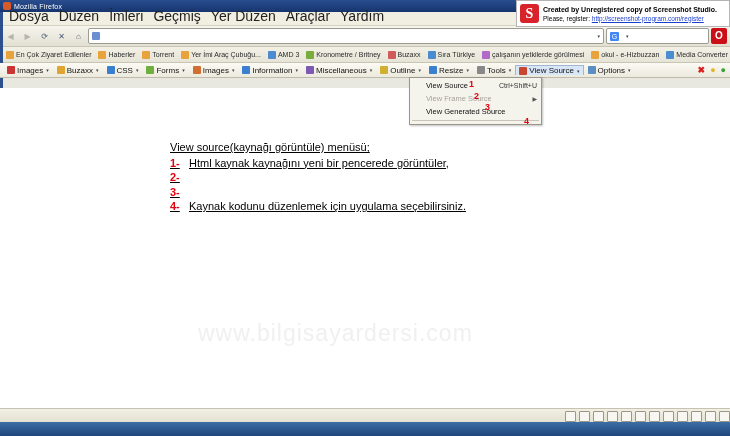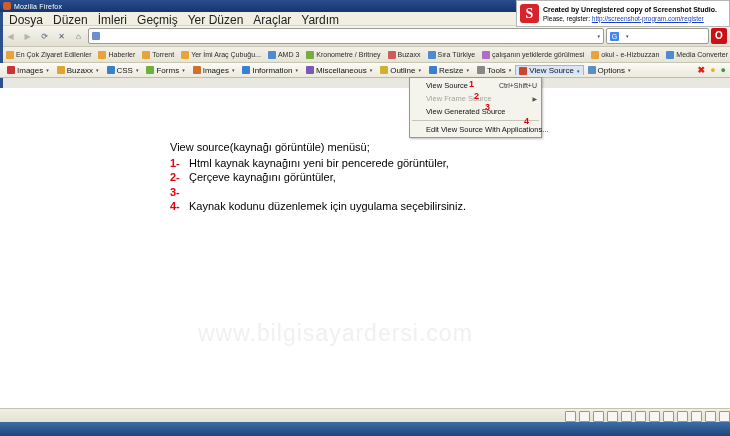--- a/index.html
+++ b/index.html
@@ -54,23 +54,23 @@
     line-height: 8px;
     text-align: center;
   }
 
   
   #menubar {
     height: 13px;
     background: #f1efe2;
     border-bottom: 1px solid #d6d2c0;
     display: flex;
-    align-items: flex-start;
+    align-items: flex-end;
     padding-left: 4px;
-    font-size: 12px;
+    font-size: 14px;
     color: #222;
   }
   #menubar .menu-item {
     padding: 1px 5px;
     white-space: nowrap;
   }
 
   
   #navbar {
     height: 20px;
@@ -278,20 +278,21 @@
     letter-spacing: 1px;
     font-family: "Liberation Sans", sans-serif;
   }
   #page-text {
     position: absolute;
     left: 170px;
     top: 52px;
     font-size: 11px;
     color: #000;
     line-height: 14.5px;
+    text-decoration: underline;
   }
   #page-text .headline { margin-bottom: 1px; }
   .list-line {
     display: flex;
     gap: 5px;
   }
   .list-num {
     color: #e1000f;
     font-weight: bold;
     width: 14px;
@@ -543,21 +544,20 @@
   <div id="content">
     <div id="watermark">www.bilgisayardersi.com</div>
     <div id="page-text">
       <div class="headline">View source(kaynağı görüntüle) menüsü;</div>
       <div class="list-line">
         <span class="list-num">1-</span>
         <span>Html kaynak kaynağını yeni bir pencerede görüntüler,</span>
       </div>
       <div class="list-line">
         <span class="list-num">2-</span>
-        <span>Çerçeve kaynağını görüntüler,</span>
       </div>
       <div class="list-line">
         <span class="list-num">3-</span>
       </div>
       <div class="list-line">
         <span class="list-num">4-</span>
         <span>Kaynak kodunu düzenlemek için uygulama seçebilirsiniz.</span>
       </div>
     </div>
   </div>
@@ -588,23 +588,20 @@
       <span class="vs-accel">Ctrl+Shift+U</span>
     </div>
     <div class="vs-item disabled">
       <span class="vs-label">View Frame Source</span>
       <span class="submenu-arrow">▶</span>
     </div>
     <div class="vs-item">
       <span class="vs-label">View Generated Source</span>
     </div>
     <div class="vs-sep"></div>
-    <div class="vs-item">
-      <span class="vs-label">Edit View Source With Applications...</span>
-    </div>
   </div>
 
   <span class="anno-num" style="left:469px; top:79px;">1</span>
   <span class="anno-num" style="left:474px; top:91px;">2</span>
   <span class="anno-num" style="left:485px; top:102px;">3</span>
   <span class="anno-num" style="left:524px; top:116px;">4</span>
 
   <div id="ss-banner">
     <span id="ss-logo">S</span>
     <span id="ss-text">

